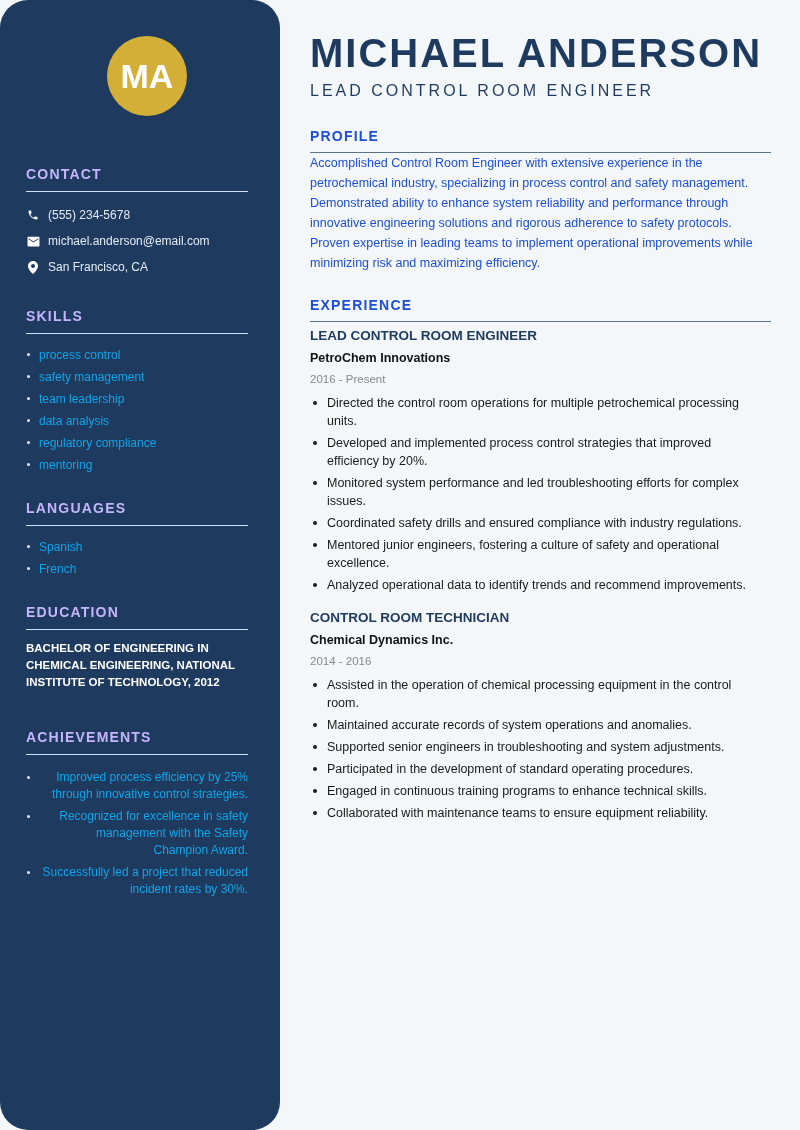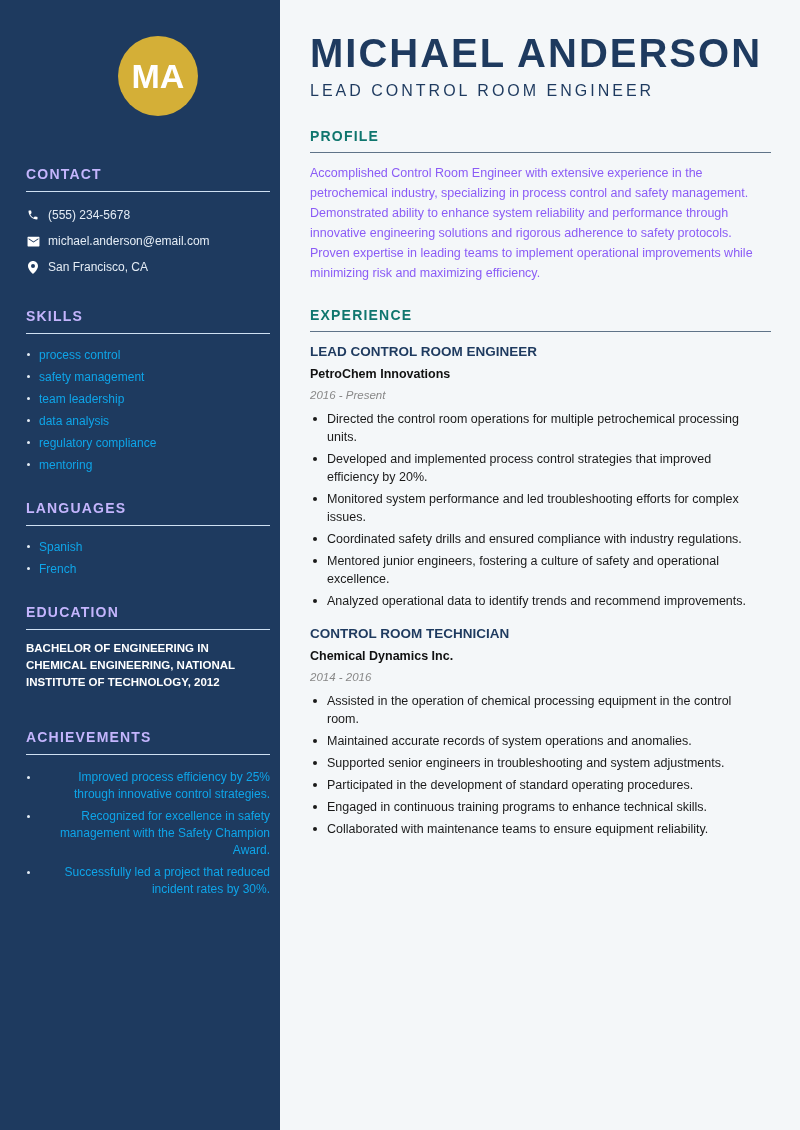--- a/index.html
+++ b/index.html
@@ -8,22 +8,23 @@
       font-family: "Liberation Sans", "DejaVu Sans", sans-serif;
       background: #f4f7f9;
       display: flex;
       overflow: hidden;
     }
     .sidebar {
       width: 280px;
       height: 1130px;
       background: #1e3a5f;
       color: #ffffff;
-      padding: 36px 10px 0 26px;
+      padding: 36px 32px 0 26px;
       flex-shrink: 0;
+      border-radius: 28px;
     }
     .avatar-wrap { display: flex; justify-content: center; margin-left: 0; }
     .avatar {
       width: 80px; height: 80px; border-radius: 50%;
       background: #d4af37;
       display: flex; align-items: center; justify-content: center;
       font-weight: 700; font-size: 34px; color: #ffffff;
       letter-spacing: 0px;
       margin-left: 20px;
     }
@@ -75,43 +76,42 @@
       font-size: 40px; font-weight: 700; color: #1e3a5f;
       letter-spacing: 2px;
       line-height: 46px;
     }
     .title {
       font-size: 16px; color: #1e3a5f;
       letter-spacing: 3px;
       margin-top: 6px;
     }
     .main-h {
-      font-size: 14px; font-weight: 700; color: #0f766e;
+      font-size: 14px; font-weight: 700; color: #1d4ed8;
       letter-spacing: 1.2px;
       padding-bottom: 8px;
       border-bottom: 1.5px solid #5f7388;
-      margin-bottom: 10px;
     }
     .profile-sec { margin-top: 28px; }
     .profile-text {
-      font-size: 12.5px; line-height: 20px; color: #8b5cf6;
+      font-size: 12.5px; line-height: 20px; color: #1d4ed8;
     }
     .exp-sec { margin-top: 24px; }
     .job { margin-top: 4px; }
     .job + .job { margin-top: 14px; }
     .job-title {
       font-size: 13.5px; font-weight: 700; color: #1e3a5f;
       line-height: 20px;
     }
     .job-company {
       font-size: 12.5px; font-weight: 700; color: #111;
       margin-top: 3px; line-height: 18px;
     }
     .job-dates {
-      font-size: 11.5px; font-style: italic; color: #888;
+      font-size: 11.5px; color: #888;
       margin-top: 3px; line-height: 18px;
     }
     .job-list { list-style: none; margin-top: 6px; }
     .job-list li {
       position: relative; padding-left: 17px;
       font-size: 12.5px; line-height: 18px; color: #1a1a1a;
       margin-bottom: 4px;
       padding-right: 10px;
     }
     .job-list li::before {

